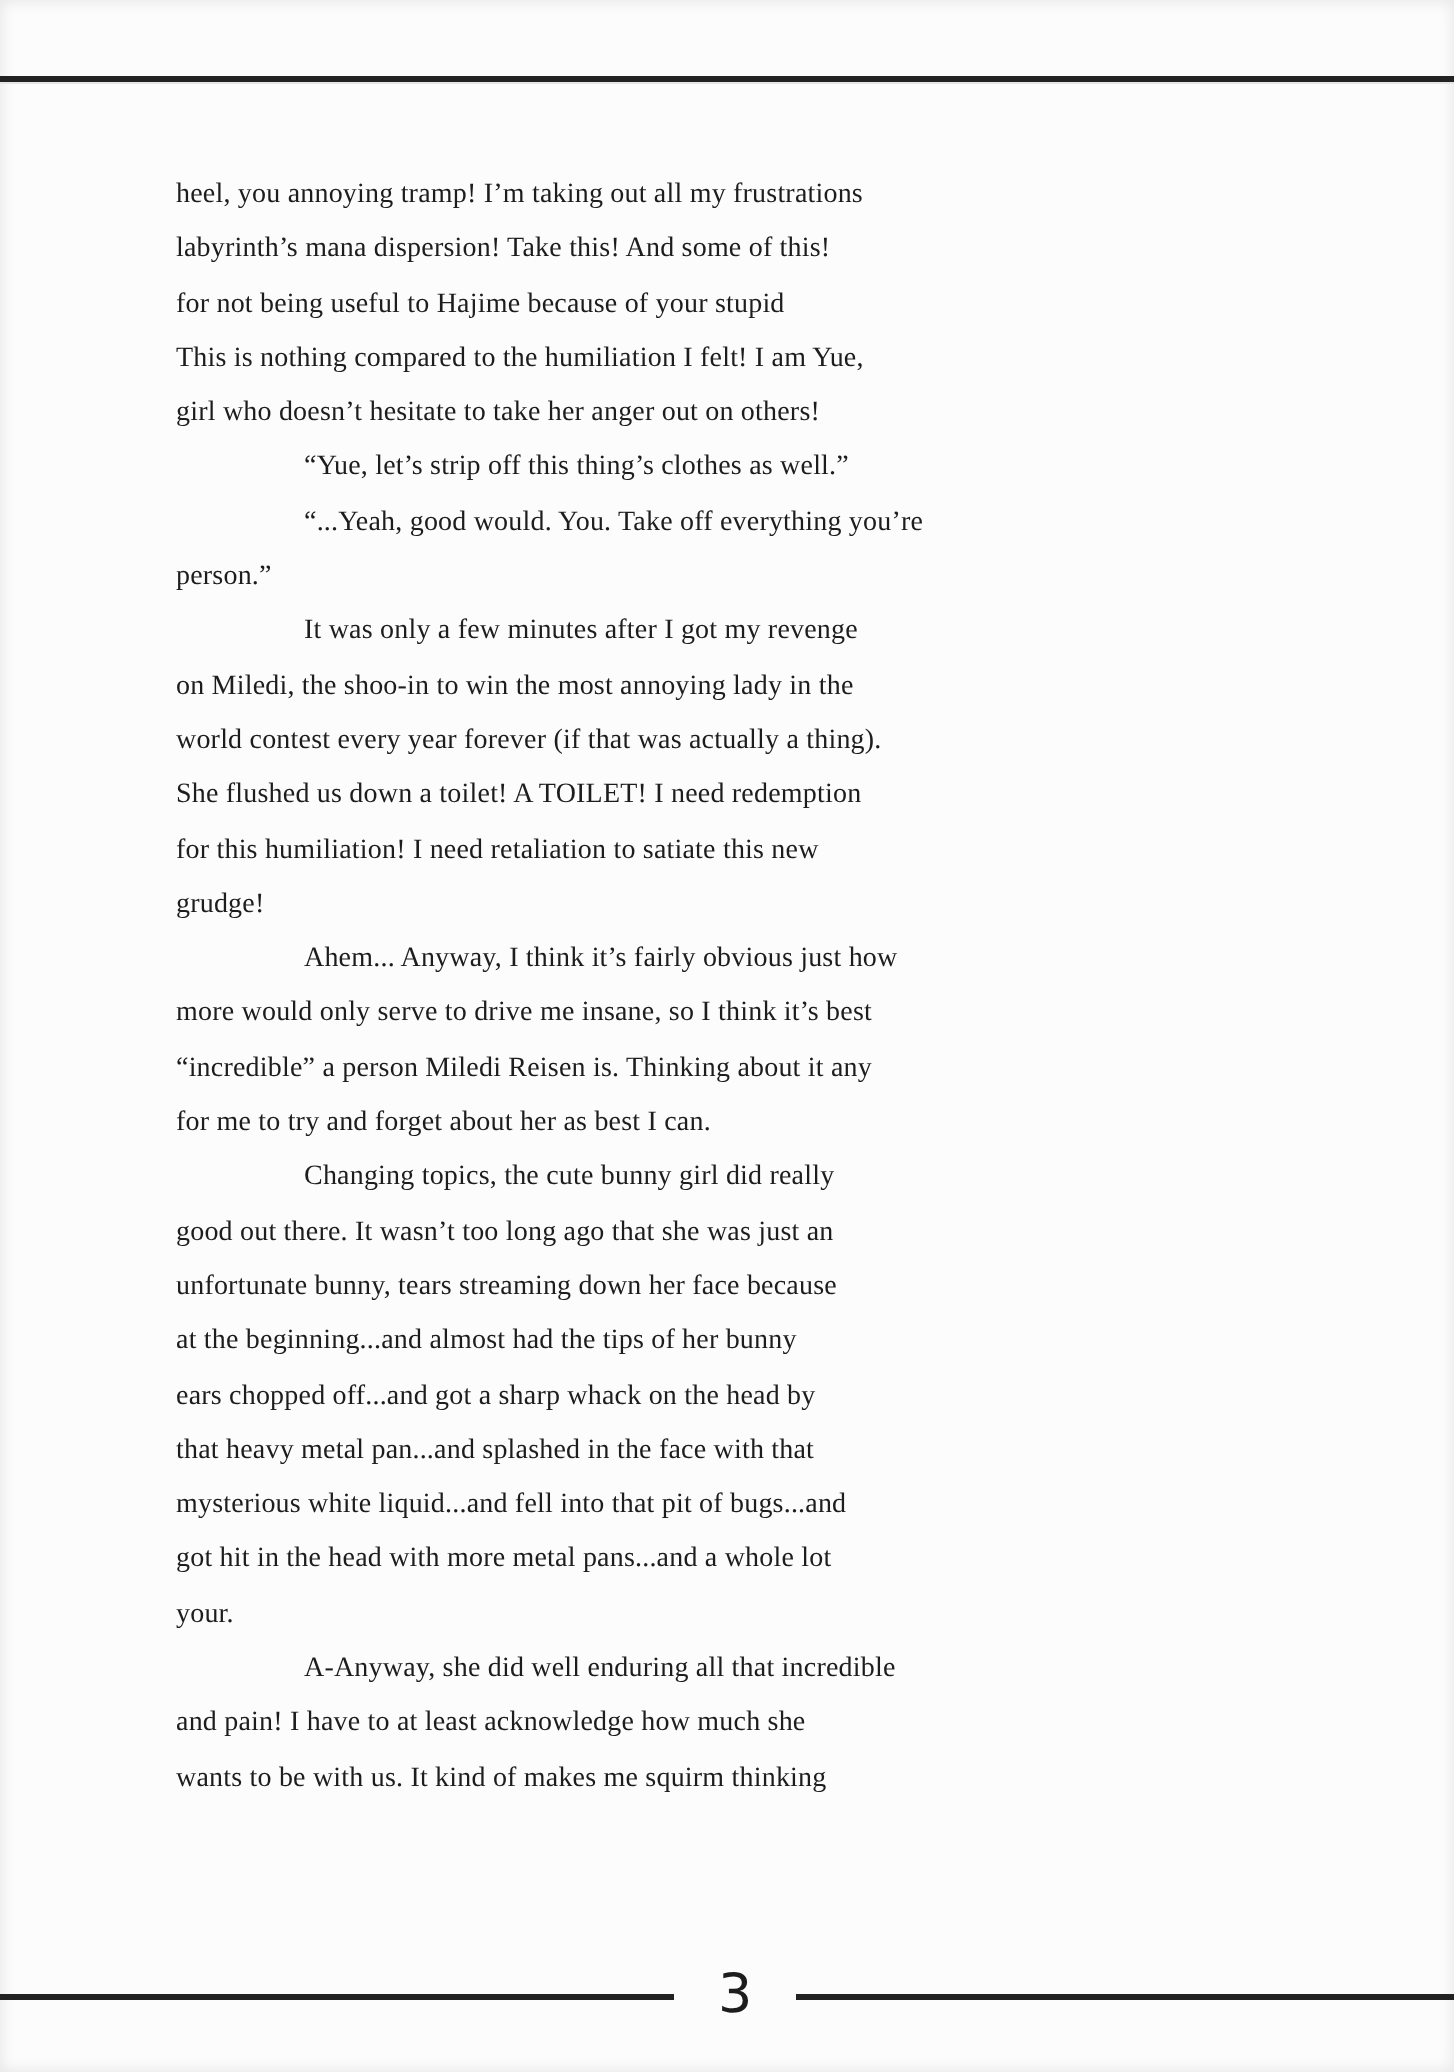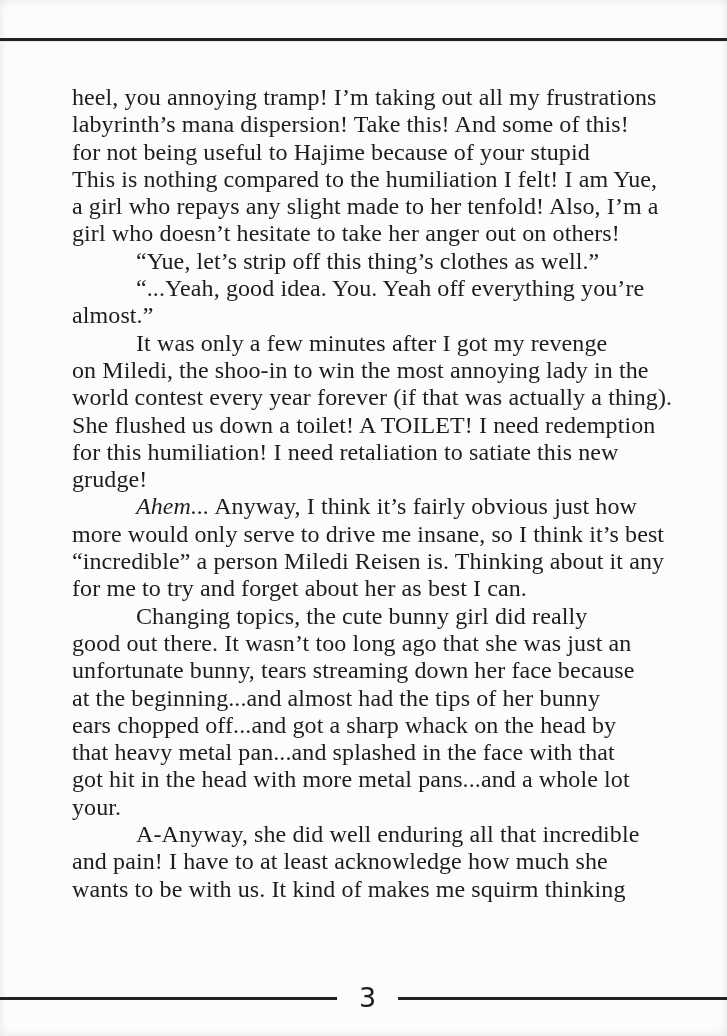--- a/index.html
+++ b/index.html
@@ -23,30 +23,30 @@
     position: absolute;
     left: 0;
     top: 38px;
     width: 727px;
     height: 4px;
     background: var(--rule);
     border-bottom: 1px solid #e6e6e6;
   }
   .text-block {
     position: absolute;
-    left: 72px;
+    left: 88px;
     top: 84px;
     width: 590px;
-    font-size: 24px;
+    font-size: 14px;
     line-height: 27.3px;
     letter-spacing: 0.1px;
   }
   .line { white-space: nowrap; }
   .line.indent { padding-left: 64px; }
-  .italic { font-style: italic; }
+  .italic { }
   .footer {
     position: absolute;
     left: 0;
     top: 980px;
     width: 727px;
     height: 36px;
     display: flex;
     align-items: center;
     column-gap: 22px;
   }
@@ -70,41 +70,41 @@
 <body>
 
 <div class="page">
   <div class="top-rule"></div>
 
   <div class="text-block">
       <div class="line"><span>heel, you annoying tramp! I’m taking out all my frustrations</span></div>
       <div class="line"><span>labyrinth’s mana dispersion! Take this! And some of this!</span></div>
       <div class="line"><span>for not being useful to Hajime because of your stupid</span></div>
       <div class="line"><span>This is nothing compared to the humiliation I felt! I am Yue,</span></div>
-      <div class="line"><span>a girl who repays any slight made to her tenfold! Also, I’m a</span></div>
       <div class="line"><span>girl who doesn’t hesitate to take her anger out on others!</span></div>
       <div class="line indent"><span>“Yue, let’s strip off this thing’s clothes as well.”</span></div>
-      <div class="line indent"><span>“...Yeah, good idea. You. Yeah off everything you’re</span></div>
-      <div class="line"><span>almost.”</span></div>
+      <div class="line indent"><span>“...Yeah, good would. You. Take off everything you’re</span></div>
+      <div class="line"><span>person.”</span></div>
       <div class="line indent"><span>It was only a few minutes after I got my revenge</span></div>
       <div class="line"><span>on Miledi, the shoo-in to win the most annoying lady in the</span></div>
       <div class="line"><span>world contest every year forever (if that was actually a thing).</span></div>
       <div class="line"><span>She flushed us down a toilet! A TOILET! I need redemption</span></div>
       <div class="line"><span>for this humiliation! I need retaliation to satiate this new</span></div>
       <div class="line"><span>grudge!</span></div>
       <div class="line indent"><span class="italic">Ahem...</span><span> Anyway, I think it’s fairly obvious just how</span></div>
       <div class="line"><span>more would only serve to drive me insane, so I think it’s best</span></div>
       <div class="line"><span>“incredible” a person Miledi Reisen is. Thinking about it any</span></div>
       <div class="line"><span>for me to try and forget about her as best I can.</span></div>
       <div class="line indent"><span>Changing topics, the cute bunny girl did really</span></div>
       <div class="line"><span>good out there. It wasn’t too long ago that she was just an</span></div>
       <div class="line"><span>unfortunate bunny, tears streaming down her face because</span></div>
       <div class="line"><span>at the beginning...and almost had the tips of her bunny</span></div>
       <div class="line"><span>ears chopped off...and got a sharp whack on the head by</span></div>
       <div class="line"><span>that heavy metal pan...and splashed in the face with that</span></div>
+      <div class="line"><span>mysterious white liquid...and fell into that pit of bugs...and</span></div>
       <div class="line"><span>got hit in the head with more metal pans...and a whole lot</span></div>
       <div class="line"><span>your.</span></div>
       <div class="line indent"><span>A-Anyway, she did well enduring all that incredible</span></div>
       <div class="line"><span>and pain! I have to at least acknowledge how much she</span></div>
       <div class="line"><span>wants to be with us. It kind of makes me squirm thinking</span></div>
     </div>
 
   <div class="footer">
     <div class="footer-rule left"></div>
     <div class="page-number">3</div>

